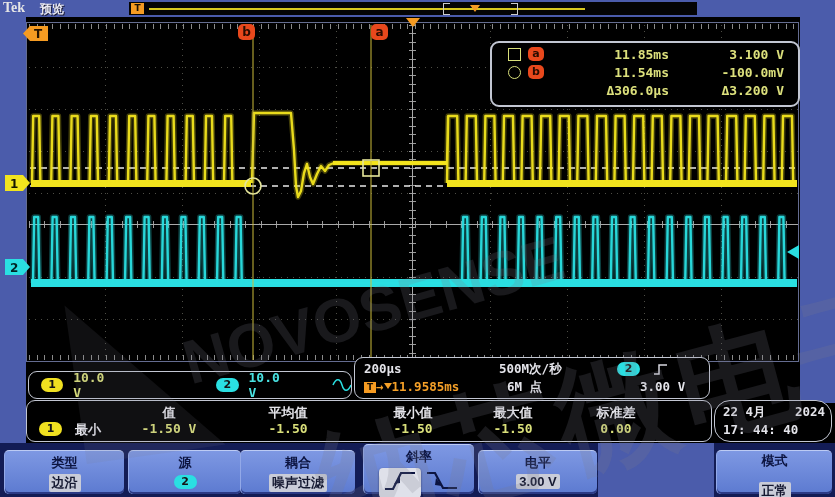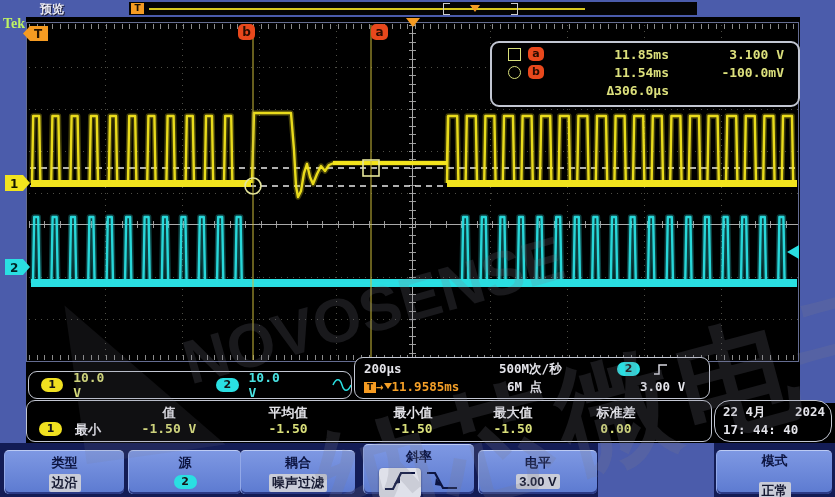--- a/index.html
+++ b/index.html
@@ -1,21 +1,21 @@
 <!DOCTYPE html>
 <html><head>
 <meta charset="utf-8">
 <style>
   html,body{margin:0;padding:0;background:#000;}
   #screen{position:relative;width:835px;height:497px;background:#000;overflow:hidden;
           font-family:"Liberation Sans","DejaVu Sans",sans-serif;}
   .abs{position:absolute;}
   
   .topbar{left:0;top:0;width:835px;height:17px;background:#4b5cab;z-index:5;}
-  .tek{position:absolute;left:3px;top:16px;font:bold 14px "Liberation Serif",serif;color:#bef264;letter-spacing:0px;}
+  .tek{position:absolute;left:3px;top:0px;font:bold 14px "Liberation Serif",serif;color:#e5e5e5;letter-spacing:0px;}
   .pstatus{position:absolute;left:40px;top:1px;font:bold 12px "Liberation Sans",sans-serif;color:#e8e8f0;text-shadow:1px 1px 0 #1a1a30;}
   .pstrip{position:absolute;left:129px;top:2px;width:568px;height:13px;background:#040404;}
   .tbadge{position:absolute;left:2px;top:1px;width:13px;height:11px;background:#f59b22;color:#1c1000;
           font:bold 9px "DejaVu Sans",sans-serif;text-align:center;line-height:11px;}
   .pline{position:absolute;left:20px;top:6px;width:436px;height:2px;background:#d8c820;}
   .brk{position:absolute;top:1px;width:6px;height:10px;}
   .brk.l{left:314px;border-left:1px solid #ccc;border-top:1px solid #ccc;border-bottom:1px solid #ccc;}
   .brk.r{left:382px;border-right:1px solid #ccc;border-top:1px solid #ccc;border-bottom:1px solid #ccc;}
   .ptri{position:absolute;left:341px;top:3px;width:0;height:0;border-left:5px solid transparent;
         border-right:5px solid transparent;border-top:7px solid #f59b22;}
@@ -172,20 +172,21 @@
           <span class="ci"></span>
         </span>
       <span class="curab">b</span>
       <span class="curtime">11.54ms</span>
       <span class="curval">-100.0mV</span>
     </div>
     <div class="currow">
       <span class="curshape"></span>
         <span class="curab hide"></span>
       <span class="curtime">Δ306.0μs</span>
+      <span class="curval">Δ3.200 V</span>
     </div>
   </div>
 
   <div class="abs box chbox">
     <span class="pill y" style="margin-left:12px">1</span>
     <span class="scale sc1">10.0 V</span>
     <span class="pill c" style="margin-left:98px">2</span>
     <span class="scale sc2">10.0 V</span>
     <svg width="20" height="12" style="margin-left:38px">
       <path d="M1,6 C4,-1 8,-1 10,6 C12,13 16,13 19,6" stroke="#2adfe2" fill="none" stroke-width="1.5"></path>

